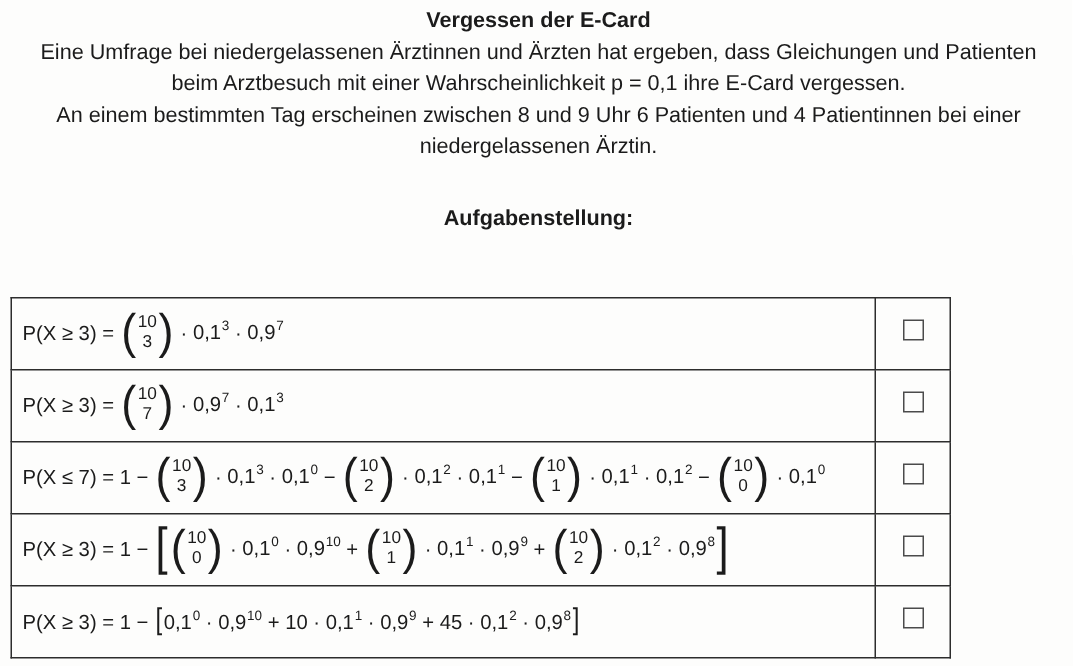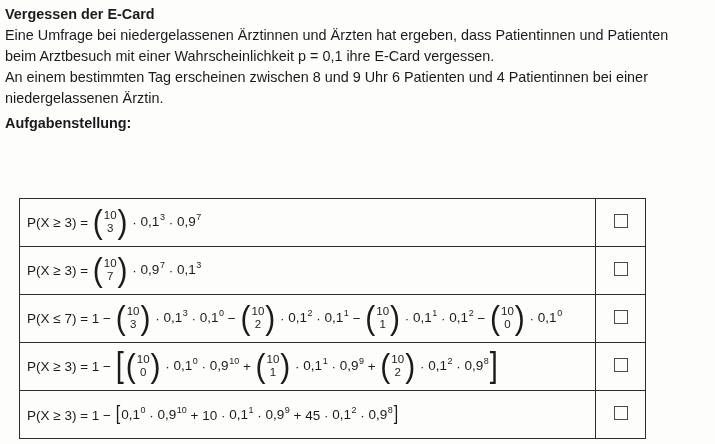--- a/index.html
+++ b/index.html
@@ -1,27 +1,27 @@
 <!DOCTYPE html>
 <html><head>
 <meta charset="utf-8">
 <style>
   html,body { margin:0; padding:0; background:#fff; }
   .page {
     position:relative; width:715px; height:444px; overflow:hidden;
     background:#fdfdfc; color:#1b1b1b;
     font-family:"Liberation Sans", sans-serif;
   }
-  .textblock { position:absolute; left:5px; top:4px; width:708px; }
+  .textblock { position:absolute; left:5px; top:4px; width:708px;text-align:center; }
   .line { font-size:14.4px; line-height:21px; white-space:nowrap; }
   .title { font-weight:bold; }
-  .task-heading { font-weight:bold; margin-top:4px; }
+  .task-heading { font-weight:bold; margin-top:27px; }
 
   table.anstable {
-    position:absolute; left:19px; top:198px;
+    position:absolute; left:7px; top:198px;
     border-collapse:collapse; table-layout:fixed;padding-left:24px;
   }
   .anstable td { border:1px solid #2d2d2d; background:#fdfdfc; }
   td.f {
     width:564px; height:47px; padding:0 4px 0 7px;
     font-size:13.5px; white-space:nowrap; vertical-align:middle;
   }
   td.c { width:47px; text-align:center; vertical-align:middle; }
   .cb {
     display:inline-block; width:12px; height:12px;
@@ -36,21 +36,21 @@
   .bk { display:inline-block; vertical-align:middle; line-height:1; font-weight:300; margin:0 1px; }
   .bk-lg { font-size:29px; transform:scaleY(1.2); position:relative; top:-1px; }
   .bk-sm { font-size:16px; transform:scaleY(1.25); position:relative; top:-1px; }
 </style>
 </head>
 <body>
 
 <div class="page">
   <div class="textblock">
     <div class="line title">Vergessen der E-Card</div>
-    <div class="line">Eine Umfrage bei niedergelassenen Ärztinnen und Ärzten hat ergeben, dass Patientinnen und Patienten</div>
+    <div class="line">Eine Umfrage bei niedergelassenen Ärztinnen und Ärzten hat ergeben, dass Gleichungen und Patienten</div>
     <div class="line">beim Arztbesuch mit einer Wahrscheinlichkeit p = 0,1 ihre E-Card vergessen.</div>
     <div class="line">An einem bestimmten Tag erscheinen zwischen 8 und 9 Uhr 6 Patienten und 4 Patientinnen bei einer</div>
     <div class="line">niedergelassenen Ärztin.</div>
     <div class="line task-heading">Aufgabenstellung:</div>
   </div>
 
   <table class="anstable">
     <tbody>
         <tr>
           <td class="f"><span>P(X ≥ 3) = </span><span class="binom">

